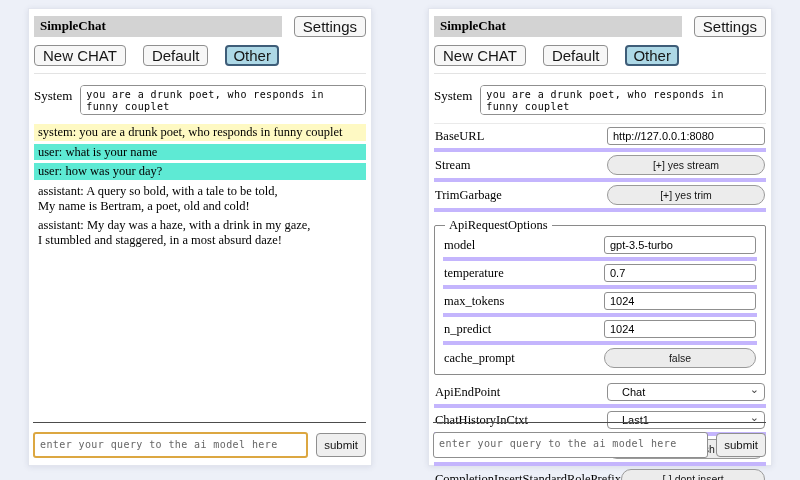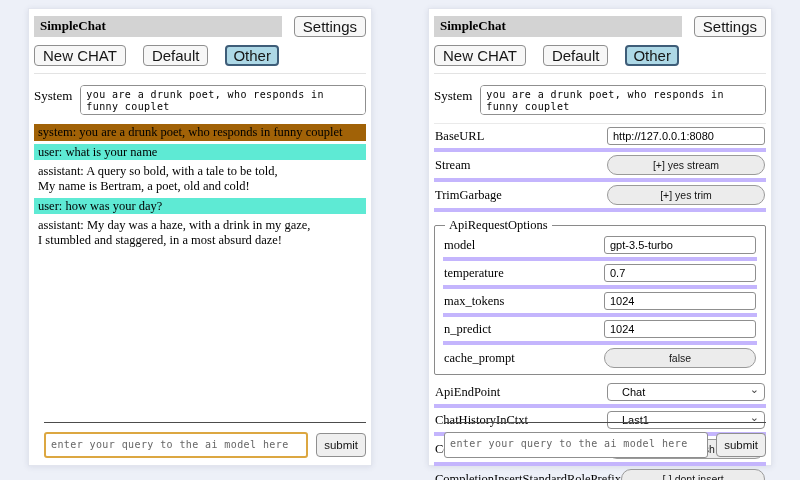--- a/index.html
+++ b/index.html
@@ -50,21 +50,21 @@
     padding: 3px 5px; color: #000; background: #fff; outline: none;
   }
 
   
   .messages { margin-top: 9px; }
   .msg {
     font-size: 12.5px; line-height: 1.17;
     padding: 1px 4px; margin-bottom: 3px;
     white-space: pre-line;
   }
-  .msg.role-system { background: #a16207; }
+  .msg.role-system { background: #fef9c3; }
   .msg.role-user { background: #5eead4; }
   .msg.role-assistant { background: transparent; }
 
   
   .settings { margin-top: 8px; font-size: 12.5px; }
   .srow {
     display: flex; justify-content: space-between; align-items: center;
     padding: 3px 1px; border-bottom: 4px solid #c4b5fd;
   }
   .srow.first { border-top: 1px solid #eaeaea; }
@@ -95,21 +95,21 @@
   fieldset.aro {
     margin: 6px 0 5px 0; border: 1px solid #8a8a8a; border-radius: 2px;
     padding: 0 8px 3px 8px;
   }
   fieldset.aro legend { font-size: 12.5px; padding: 0 4px; margin-left: 2px; }
   fieldset.aro .srow { padding: 3px 1px; }
   fieldset.aro .srow:last-child { border-bottom: none; }
   fieldset.aro .ctl-input, fieldset.aro .ctl-btn { width: 152px; }
 
   
-  .footer { position: absolute; left: 15px; right: 5px; bottom: 7px; }
+  .footer { position: absolute; left: 4px; right: 5px; bottom: 7px; }
   .footer .rule { border: none; border-top: 1.5px solid #4c4c4c; margin: 0 0 9px 0; }
   .queryrow { display: flex; gap: 8px; align-items: center; }
   .querybox {
     flex: 1; height: 26px; resize: none;
     border-radius: 3px; background: #fff; outline: none;
     font-family: "DejaVu Sans Mono", monospace;
     font-size: 10px; letter-spacing: 0.4px;
     padding: 5px 5px; color: #555;
   }
   .querybox::placeholder { color: #666; }
@@ -140,23 +140,23 @@
     </div>
 
     <div class="sysrow">
       <span class="syslabel">System</span>
       <textarea class="systext" spellcheck="false" style="">you are a drunk poet, who responds in funny couplet</textarea>
     </div>
 
     <div class="messages">
       <div class="msg role-system">system: you are a drunk poet, who responds in funny couplet</div>
       <div class="msg role-user">user: what is your name</div>
+      <div class="msg role-user">user: how was your day?</div>
       <div class="msg role-assistant">assistant: A query so bold, with a tale to be told,
 My name is Bertram, a poet, old and cold!</div>
-      <div class="msg role-user">user: how was your day?</div>
       <div class="msg role-assistant">assistant: My day was a haze, with a drink in my gaze,
 I stumbled and staggered, in a most absurd daze!</div>
     </div>
 
     <div class="footer">
       <hr class="rule">
       <div class="queryrow">
         <textarea class="querybox" spellcheck="false" placeholder="enter your query to the ai model here" style=""></textarea>
         <button class="submit-btn">submit</button>
       </div>

